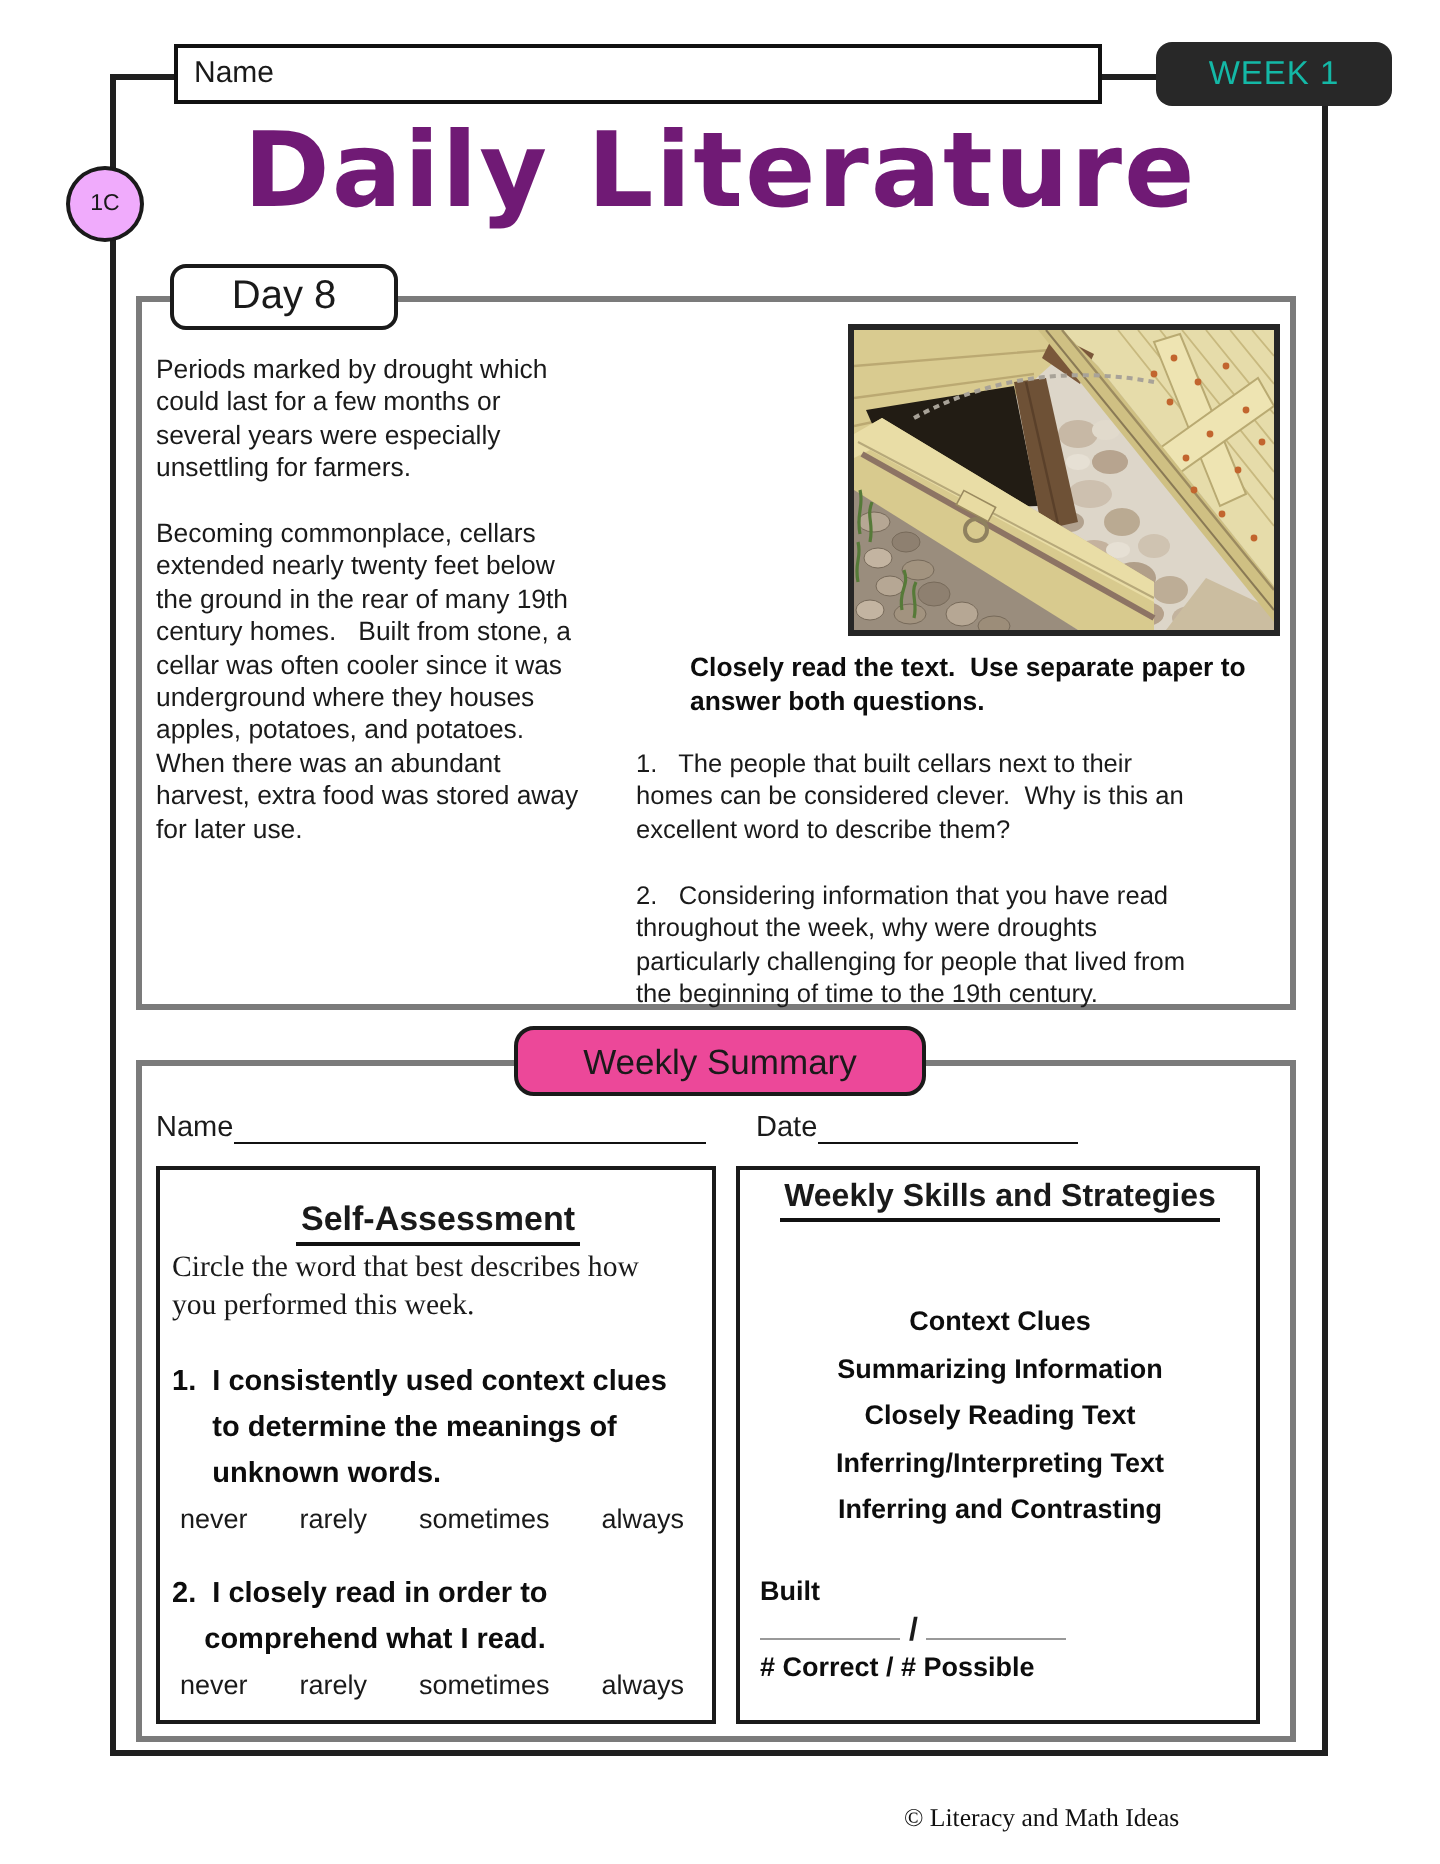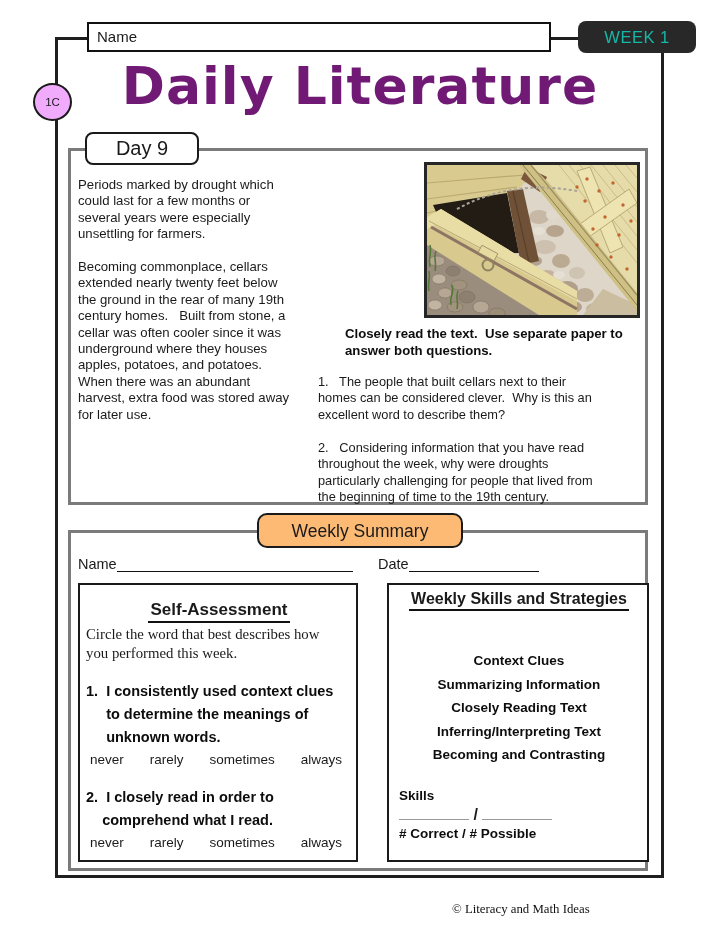--- a/index.html
+++ b/index.html
@@ -45,33 +45,33 @@
   .instructions { left: 318px; top: 325px; width: 334px;
     font-size: 13.2px; font-weight: bold; line-height: 17px; color: #0d0d0d; margin-left: 27px; }
   .question { left: 318px; width: 334px; font-size: 12.8px; line-height: 16.4px; }
   .q1 { top: 374px; }
   .q2 { top: 440px; }
 
   
   .weekly-box { left: 68px; top: 530px; width: 580px; height: 341px;
     border: 3px solid #7b7b7b; background: #fff; }
   .weekly-label { left: 257px; top: 513px; width: 206px; height: 35px;
-    background: #fdba74; border: 2px solid #1a1a1a; border-radius: 10px;
+    background: #ec4899; border: 2px solid #1a1a1a; border-radius: 10px;
     z-index: 6; font-size: 17.5px; text-align: center; line-height: 32px; }
   .fill-row { top: 556px; font-size: 14.5px; }
   .fill-name { left: 78px; }
   .fill-date { left: 378px; }
   .fill-line { display: inline-block; border-bottom: 1.5px solid #111;
     height: 15px; vertical-align: bottom; }
   .line-name { width: 236px; }
   .line-date { width: 130px; }
 
   .inner-box { border: 2px solid #1a1a1a; background: #fff; top: 583px; height: 279px; }
   .self-box { left: 78px; width: 280px; padding: 15px 4px 0 6px; }
-  .skills-box { left: 368px; width: 262px; padding: 5px 8px 0 10px; margin-left: 19px; }
+  .skills-box { left: 368px; width: 262px; padding: 5px 8px 0 10px; }
 
   .box-title { text-align: center; font-weight: bold; }
   .self-title { font-size: 17px; }
   .skills-title { font-size: 16px; }
   .underlined { display: inline-block; border-bottom: 2px solid #111;
     padding: 0 2px 1px 2px; }
   .self-subtitle { font-family: "Liberation Serif", serif;
     font-size: 14.8px; line-height: 19px; margin-top: 2px; }
   .assess-item { font-weight: bold; font-size: 14.5px; line-height: 23px; color: #0d0d0d; }
   .item1 { margin-top: 17px; }
@@ -99,21 +99,21 @@
 </div>
 <div class="abs week-badge">
   <span>WEEK 1</span>
 </div>
 <div class="abs level-circle">
   <span>1C</span>
 </div>
 <div class="abs main-title">Daily Literature</div>
 
 <div class="abs day5-box"></div>
-<div class="abs day5-label">Day 9</div>
+<div class="abs day5-label">Day 8</div>
 
 <div class="abs passage pre">Periods marked by drought which
 could last for a few months or
 several years were especially
 unsettling for farmers.
 
 Becoming commonplace, cellars
 extended nearly twenty feet below
 the ground in the rear of many 19th
 century homes.   Built from stone, a
@@ -268,23 +268,23 @@
 
 <div class="abs inner-box skills-box">
   <div class="box-title skills-title">
     <span class="underlined">Weekly Skills and Strategies</span>
   </div>
   <div class="skills-list">
     <div>Context Clues</div>
     <div>Summarizing Information</div>
     <div>Closely Reading Text</div>
     <div>Inferring/Interpreting Text</div>
-    <div>Becoming and Contrasting</div>
-  </div>
-  <div class="score-block">Skills</div>
+    <div>Inferring and Contrasting</div>
+  </div>
+  <div class="score-block">Built</div>
   <div class="score-line">
     <span class="score-blank"></span>
     <span>/</span>
     <span class="score-blank"></span>
   </div>
   <div class="score-caption"># Correct / # Possible</div>
 </div>
 
 <div class="abs footer">© Literacy and Math Ideas</div>
 

